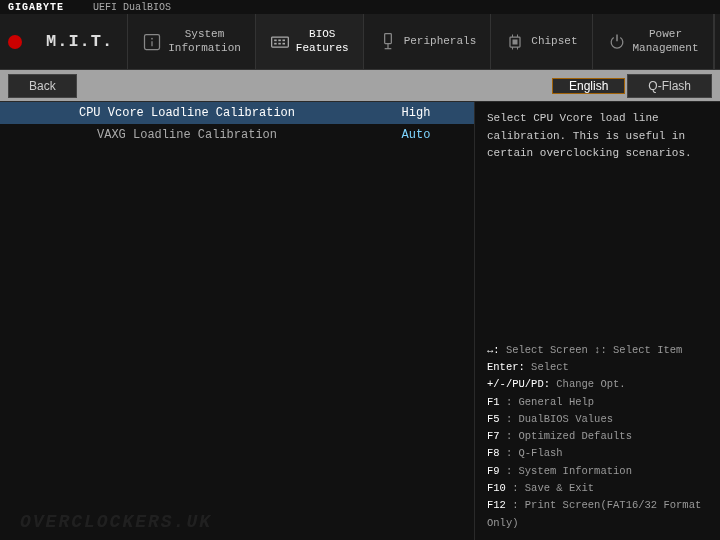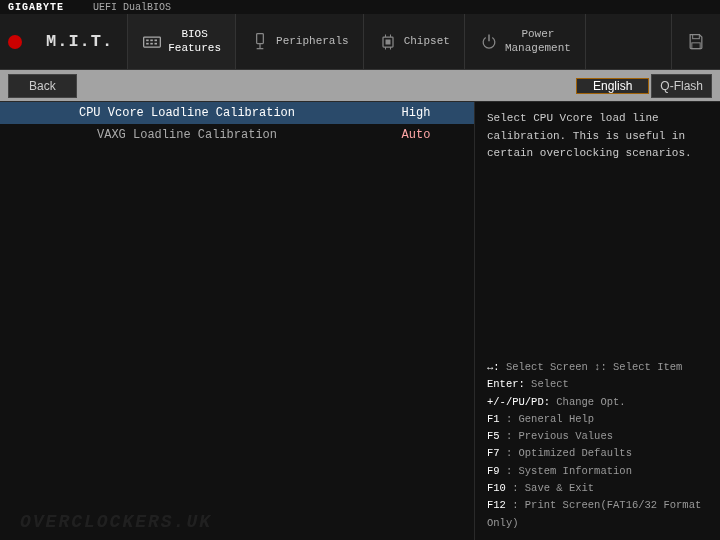--- a/index.html
+++ b/index.html
@@ -105,21 +105,21 @@
       font-size: 12px;
       padding: 0 16px;
       border: 1px solid #a16207;
       cursor: pointer;
       margin-right: 2px;
     }
     .action-qflash {
       background: #2a2a2a;
       color: #ccc;
       font-size: 12px;
-      padding: 4px 8px;
+      padding: 4px 20px;
       border: 1px solid #444;
       cursor: pointer;
       margin-right: 4px;
     }
 
     
     #main {
       display: flex;
       height: calc(540px - 14px - 56px - 32px);
     }
@@ -138,21 +138,21 @@
       height: 22px;
       padding: 0 8px;
       font-size: 12px;
       color: #aaa;
     }
     .menu-row.selected {
       background: #2a4a6a;
       color: #fff;
     }
     .menu-row .menu-label { flex: 1; }
-    .menu-row .menu-value { color: #fca5a5; min-width: 100px; }
+    .menu-row .menu-value { color: #7dd3fc; min-width: 100px; }
     .menu-row.selected .menu-value { color: #fff; }
 
     
     #right-panel {
       flex: 1;
       background: #111;
       padding: 8px 12px;
       font-size: 11px;
       color: #bbb;
       line-height: 1.5;
@@ -194,20 +194,31 @@
 
 <div id="topbar">
   <span style="color:#fff;font-size:10px;font-weight:bold;letter-spacing:1px;">GIGABYTE</span>
   <span style="color:#aaa;font-size:10px;">UEFI DualBIOS</span>
 </div>
 
 <div id="navbar">
   <div class="nav-logo"></div>
   <div class="nav-mit">M.I.T.</div>
 
+  <div class="nav-item">
+    <svg class="nav-icon" viewBox="0 0 24 24">
+      <rect x="3" y="3" width="18" height="18" rx="2" fill="none" stroke="#888" stroke-width="1.5"></rect>
+      <line x1="12" y1="11" x2="12" y2="17" stroke="#888" stroke-width="1.5"></line>
+      <circle cx="12" cy="8" r="1" fill="#888"></circle>
+    </svg>
+    <div class="nav-label">
+      <div>System</div>
+      <div>Information</div>
+    </div>
+  </div>
 
   <div class="nav-item active">
     <svg class="nav-icon" viewBox="0 0 24 24">
       <rect x="2" y="6" width="20" height="12" rx="1" fill="none" stroke="#aaa" stroke-width="1.5"></rect>
       <rect x="5" y="9" width="3" height="2" fill="#aaa"></rect>
       <rect x="10" y="9" width="3" height="2" fill="#aaa"></rect>
       <rect x="15" y="9" width="3" height="2" fill="#aaa"></rect>
       <rect x="5" y="13" width="3" height="2" fill="#aaa"></rect>
       <rect x="10" y="13" width="3" height="2" fill="#aaa"></rect>
       <rect x="15" y="13" width="3" height="2" fill="#aaa"></rect>
@@ -285,22 +296,23 @@
   </div>
 
   <div id="right-panel">
     <div class="help-text">Select CPU Vcore load line calibration. This is useful in certain overclocking scenarios.</div>
     <div class="help-spacer"></div>
     <div id="shortcuts-list">
         <div class="shortcut-line"><span class="key">↔:</span><span> Select Screen  ↕: Select Item</span></div>
         <div class="shortcut-line"><span class="key">Enter:</span><span> Select</span></div>
         <div class="shortcut-line"><span class="key">+/-/PU/PD:</span><span> Change Opt.</span></div>
         <div class="shortcut-line"><span class="key">F1</span><span> : General Help</span></div>
-        <div class="shortcut-line"><span class="key">F5</span><span> : Previous Values</span></div>
+        <div class="shortcut-line"><span class="key">F5</span><span> : DualBIOS Values</span></div>
         <div class="shortcut-line"><span class="key">F7</span><span> : Optimized Defaults</span></div>
+        <div class="shortcut-line"><span class="key">F8</span><span> : Q-Flash</span></div>
         <div class="shortcut-line"><span class="key">F9</span><span> : System Information</span></div>
         <div class="shortcut-line"><span class="key">F10</span><span> : Save &amp; Exit</span></div>
         <div class="shortcut-line"><span class="key">F12</span><span> : Print Screen(FAT16/32 Format Only)</span></div>
       </div>
   </div>
 
 </div>
 
 <div id="watermark">OVERCLOCKERS.uk</div>
 

